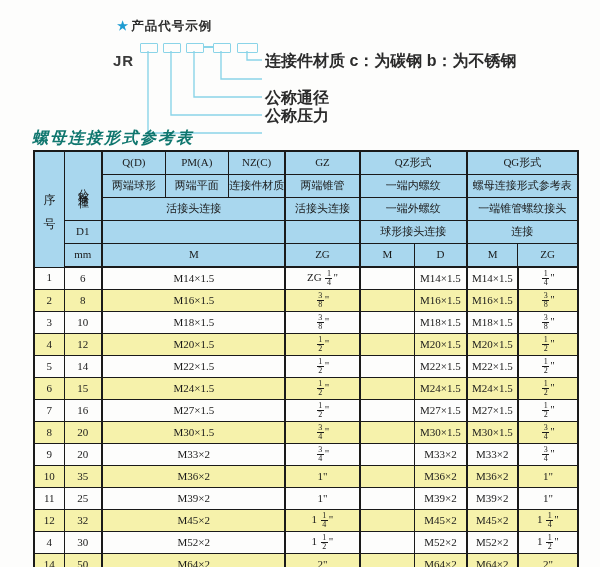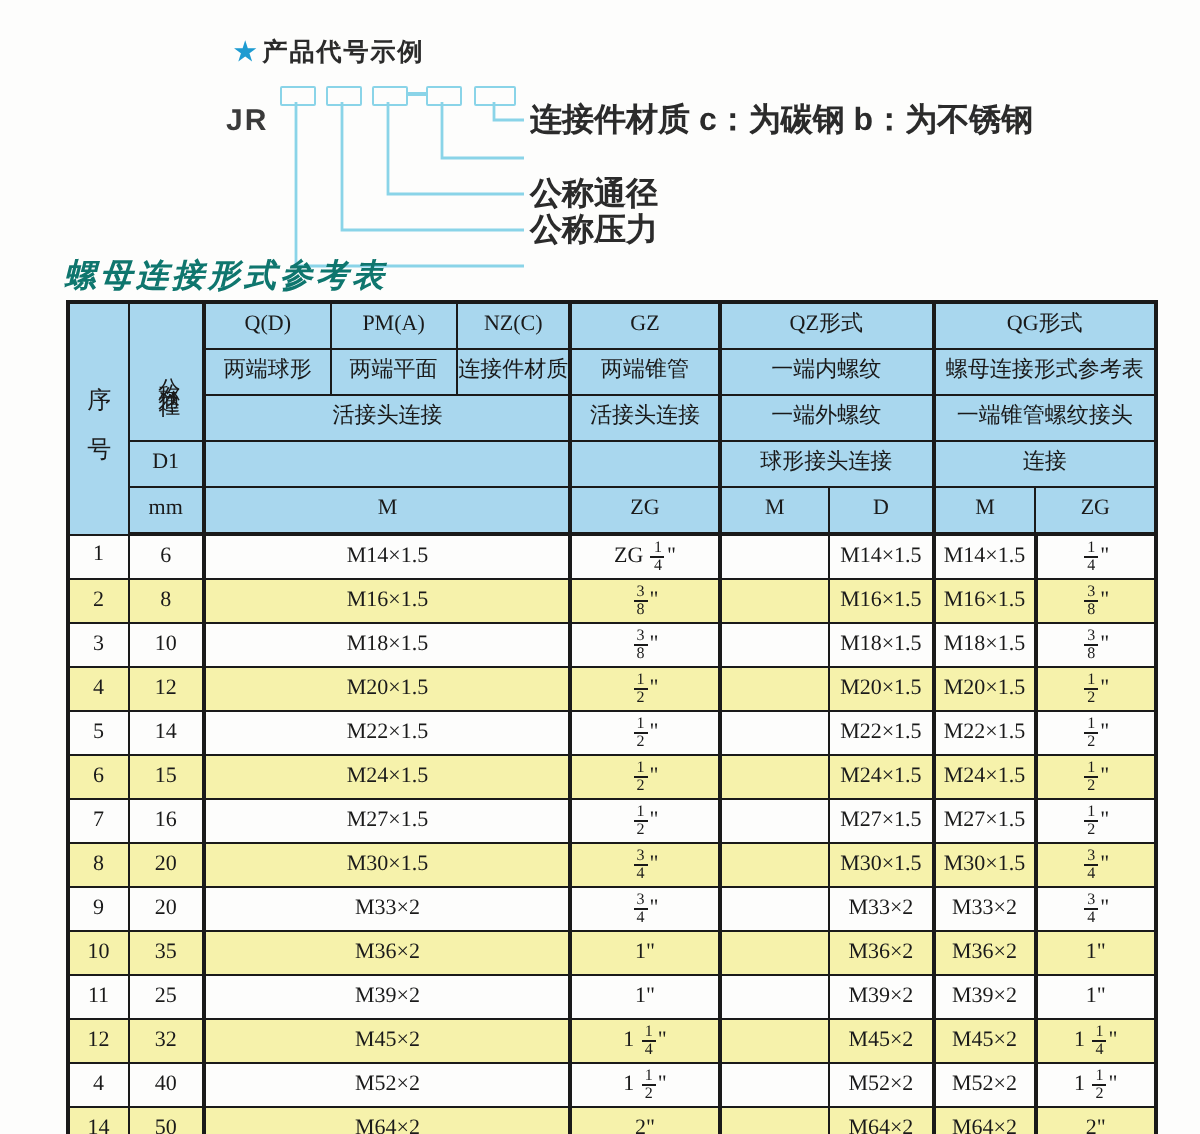--- a/index.html
+++ b/index.html
@@ -277,21 +277,21 @@
         <td>32</td>
         <td colspan="3" class="bl2">M45×2</td>
         <td class="bl2">1 <span class="fr"><span>1</span><span>4</span></span>"</td>
         <td class="bl2"></td>
         <td>M45×2</td>
         <td class="bl2">M45×2</td>
         <td class="bl2">1 <span class="fr"><span>1</span><span>4</span></span>"</td>
       </tr>
       <tr>
         <td>4</td>
-        <td>40</td>
+        <td>30</td>
         <td colspan="3" class="bl2">M52×2</td>
         <td class="bl2">1 <span class="fr"><span>1</span><span>2</span></span>"</td>
         <td class="bl2"></td>
         <td>M52×2</td>
         <td class="bl2">M52×2</td>
         <td class="bl2">1 <span class="fr"><span>1</span><span>2</span></span>"</td>
       </tr>
       <tr class="alt">
         <td>14</td>
         <td>50</td>

